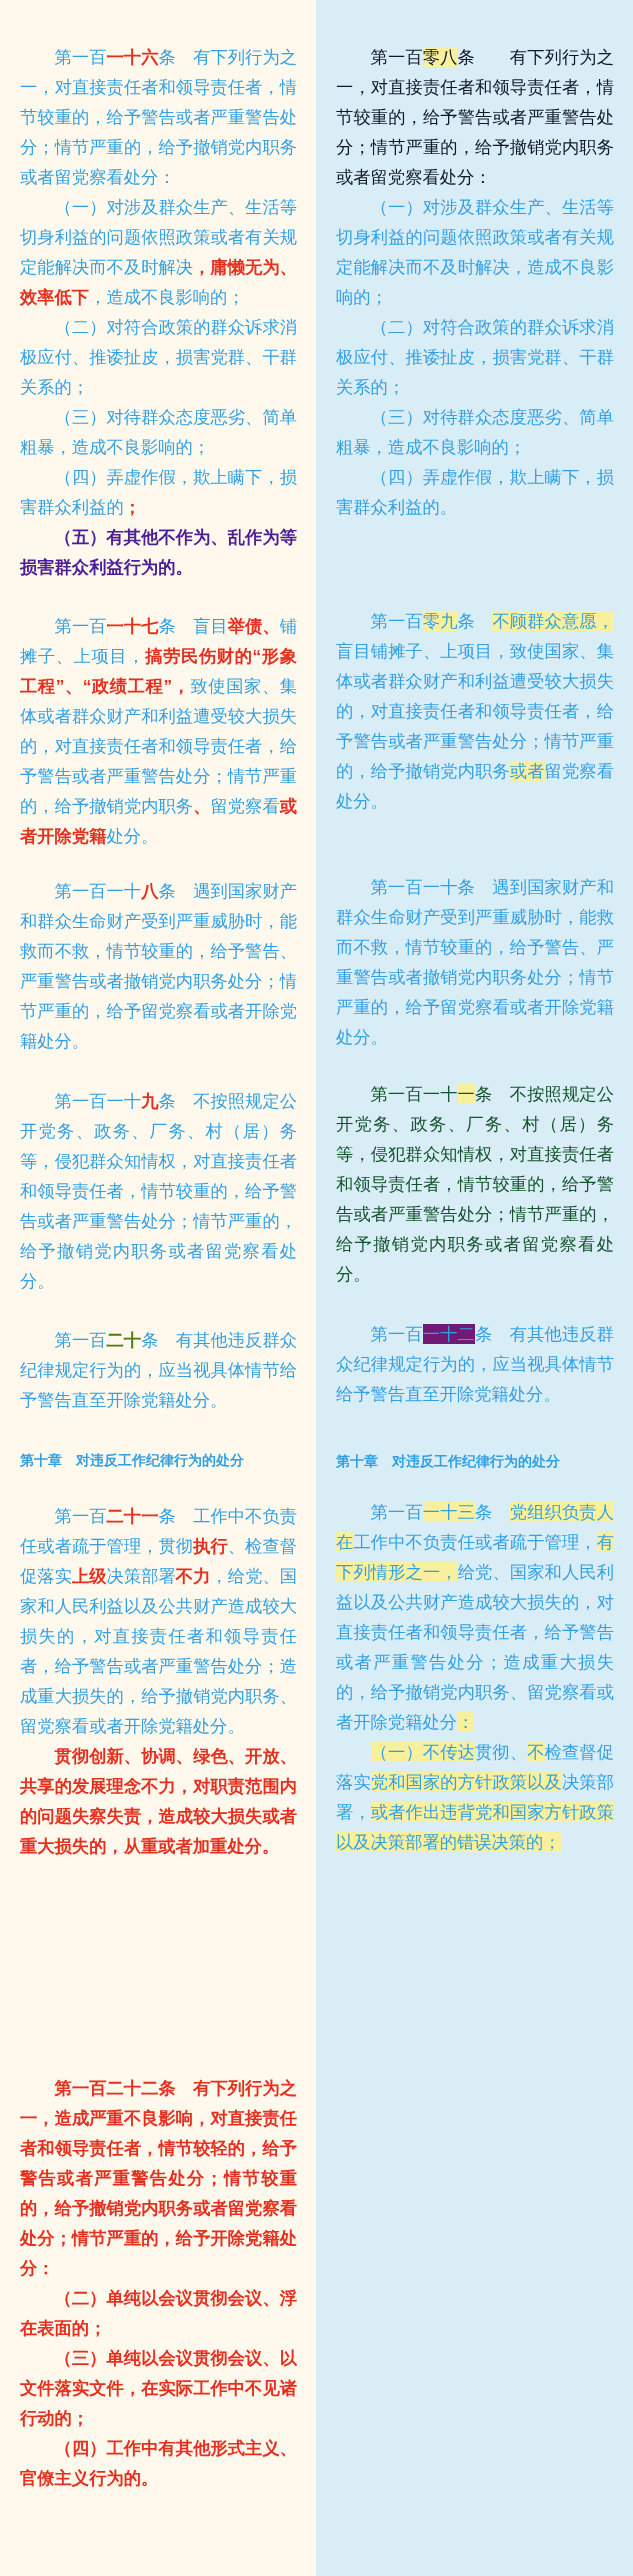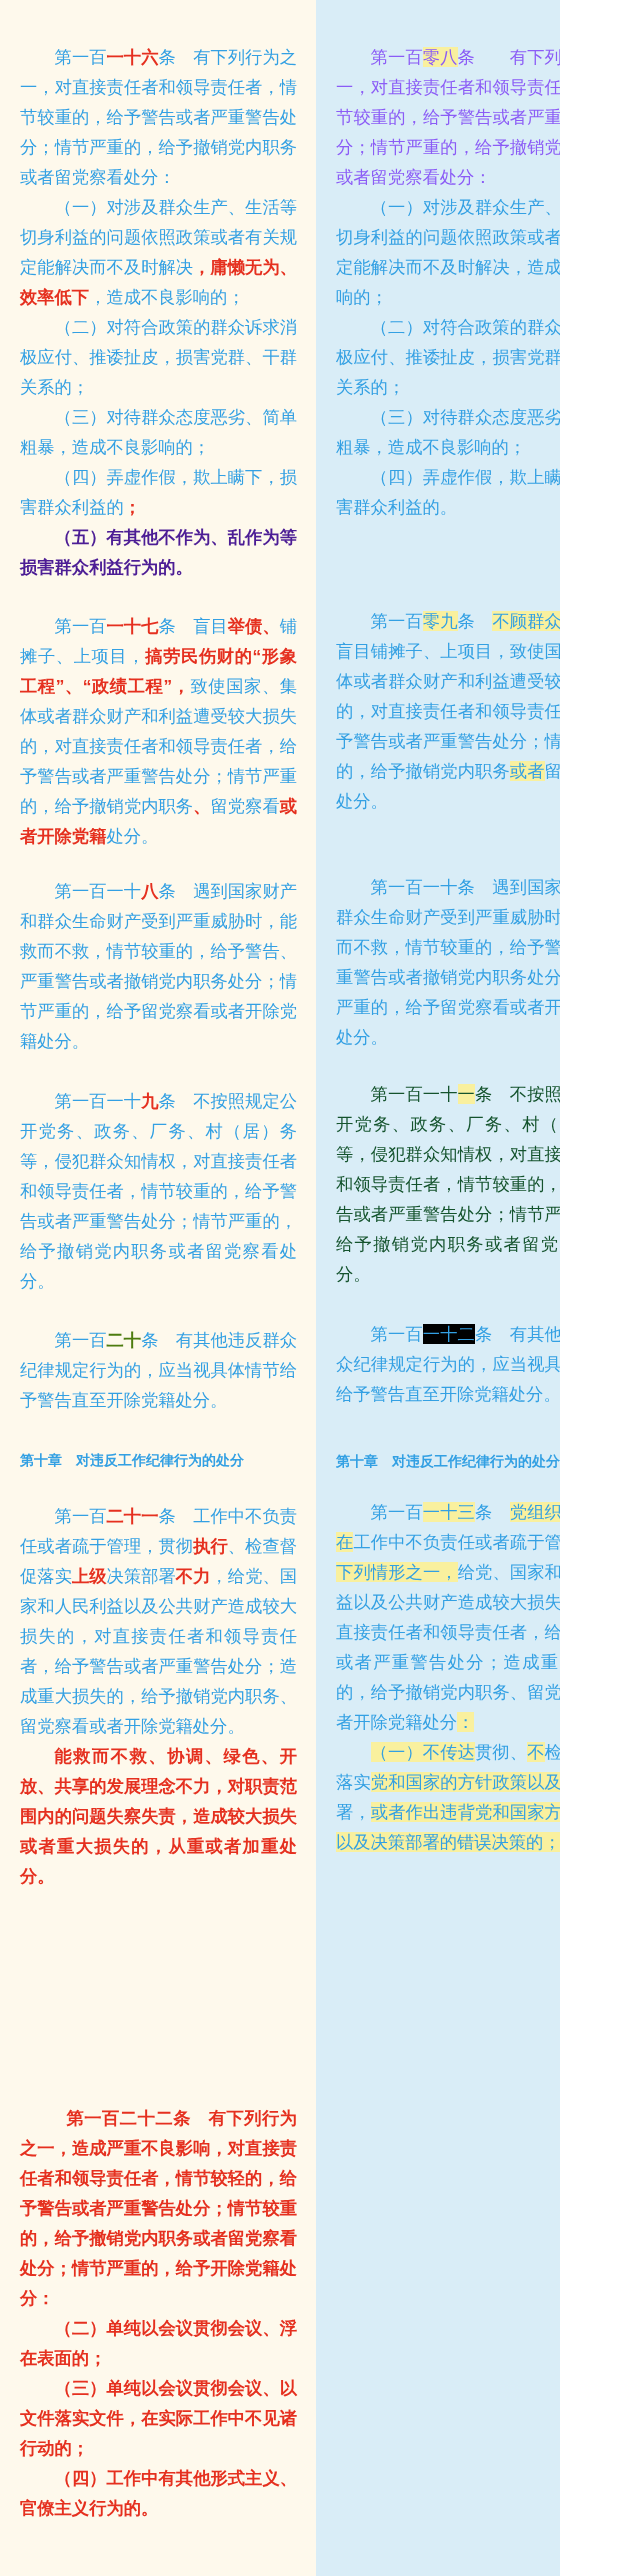--- a/index.html
+++ b/index.html
@@ -1,16 +1,16 @@
 <!DOCTYPE html>
 <html style="font-size:11.5px"><head>
 <meta charset="utf-8">
 <style>
   html,body{margin:0;padding:0;background:#ffffff;}
-  .page{position:relative;width:560px;height:2576px;overflow:hidden;
+  .page{position:relative;width:633px;height:2576px;overflow:hidden;
         font-family:"Liberation Sans",sans-serif;}
   .col{position:absolute;top:0;height:100%;box-sizing:border-box;
        padding:42px 19px 0 20px;}
   .col-left{left:0;width:316px;}
   .col-right{left:316px;width:317px;}
   .par{margin:0;font-size:17.3px;line-height:30px;text-align:justify;
        word-break:break-all;}
   .indent{text-indent:2em;}
   .chapter{margin:0;font-size:14px;line-height:35px;font-weight:bold;
            text-align:justify;}
@@ -37,41 +37,41 @@
       <div class="gap" style="height: 24.5px;"></div>
       <p class="par indent" style="color: rgb(51, 160, 227);"><span class="t-blue">第一百一十</span><span class="t-red" style="color: rgb(229, 48, 31);">八</span><span class="t-blue">条　遇到国家财产和群众生命财产受到严重威胁时，能救而不救，情节较重的，给予警告、严重警告或者撤销党内职务处分；情节严重的，给予留党察看或者开除党籍处分。</span></p>
       <div class="gap" style="height: 30px;"></div>
       <p class="par indent" style="color: rgb(51, 160, 227);"><span class="t-blue">第一百一十</span><span class="t-red" style="color: rgb(229, 48, 31);">九</span><span class="t-blue">条　不按照规定公开党务、政务、厂务、村（居）务等，侵犯群众知情权，对直接责任者和领导责任者，情节较重的，给予警告或者严重警告处分；情节严重的，给予撤销党内职务或者留党察看处分。</span></p>
       <div class="gap" style="height: 29.5px;"></div>
       <p class="par indent" style="color: rgb(51, 160, 227);"><span class="t-blue">第一百</span><span class="t-red" style="color: #4d7c0f;">二十</span><span class="t-blue">条　有其他违反群众纪律规定行为的，应当视具体情节给予警告直至开除党籍处分。</span></p>
       <div class="gap" style="height: 28px;"></div>
       <h2 class="chapter" style="color: rgb(51, 160, 227);"><span class="t-chapter">第十章　对违反工作纪律行为的处分</span></h2>
       <div class="gap" style="height: 23px;"></div>
       <p class="par indent" style="color: rgb(51, 160, 227);"><span class="t-blue">第一百</span><span class="t-red" style="color: rgb(229, 48, 31);">二十一</span><span class="t-blue">条　工作中不负责任或者疏于管理，贯彻</span><span class="t-red" style="color: rgb(229, 48, 31);">执行</span><span class="t-blue">、检查督促落实</span><span class="t-red" style="color: rgb(229, 48, 31);">上级</span><span class="t-blue">决策部署</span><span class="t-red" style="color: rgb(229, 48, 31);">不力</span><span class="t-blue">，给党、国家和人民利益以及公共财产造成较大损失的，对直接责任者和领导责任者，给予警告或者严重警告处分；造成重大损失的，给予撤销党内职务、留党察看或者开除党籍处分。</span></p>
-      <p class="par indent" style="color: rgb(51, 160, 227);"><span class="t-red" style="color: rgb(229, 48, 31);">能救而不救、协调、绿色、开放、共享的发展理念不力，对职责范围内的问题失察失责，造成较大损失或者重大损失的，从重或者加重处分。</span></p>
+      <p class="par indent" style="color: rgb(51, 160, 227);"><span class="t-red" style="color: rgb(229, 48, 31);">贯彻创新、协调、绿色、开放、共享的发展理念不力，对职责范围内的问题失察失责，造成较大损失或者重大损失的，从重或者加重处分。</span></p>
       <div class="gap" style="height: 212px;"></div>
-      <p class="par indent" style="color: rgb(51, 160, 227);"><span class="t-red" style="color: rgb(229, 48, 31); margin-left: 12px;">第一百二十二条　有下列行为之一，造成严重不良影响，对直接责任者和领导责任者，情节较轻的，给予警告或者严重警告处分；情节较重的，给予撤销党内职务或者留党察看处分；情节严重的，给予开除党籍处分：</span></p>
+      <p class="par indent" style="color: rgb(51, 160, 227);"><span class="t-red" style="color: rgb(229, 48, 31);">第一百二十二条　有下列行为之一，造成严重不良影响，对直接责任者和领导责任者，情节较轻的，给予警告或者严重警告处分；情节较重的，给予撤销党内职务或者留党察看处分；情节严重的，给予开除党籍处分：</span></p>
       <p class="par indent" style="color: rgb(51, 160, 227);"><span class="t-red" style="color: rgb(229, 48, 31);">（二）单纯以会议贯彻会议、浮在表面的；</span></p>
       <p class="par indent" style="color: rgb(51, 160, 227);"><span class="t-red" style="color: rgb(229, 48, 31);">（三）单纯以会议贯彻会议、以文件落实文件，在实际工作中不见诸行动的；</span></p>
       <p class="par indent" style="color: rgb(51, 160, 227);"><span class="t-red" style="color: rgb(229, 48, 31);">（四）工作中有其他形式主义、官僚主义行为的。</span></p>
     </div>
   <div class="col col-right" style="background: rgb(217, 237, 247);">
-      <p class="par indent" style="color: #8b5cf6;"><span class="t-blue">第一百</span><span class="t-hl" style="background: rgb(249, 240, 158);">零八</span><span class="t-blue">条　　有下列行为之一，对直接责任者和领导责任者，情节较重的，给予警告或者严重警告处分；情节严重的，给予撤销党内职务或者留党察看处分：</span></p>
+      <p class="par indent" style="color: #0f172a;"><span class="t-blue">第一百</span><span class="t-hl" style="background: rgb(249, 240, 158);">零八</span><span class="t-blue">条　　有下列行为之一，对直接责任者和领导责任者，情节较重的，给予警告或者严重警告处分；情节严重的，给予撤销党内职务或者留党察看处分：</span></p>
       <p class="par indent" style="color: rgb(51, 160, 227);"><span class="t-blue">（一）对涉及群众生产、生活等切身利益的问题依照政策或者有关规定能解决而不及时解决，造成不良影响的；</span></p>
       <p class="par indent" style="color: rgb(51, 160, 227);"><span class="t-blue">（二）对符合政策的群众诉求消极应付、推诿扯皮，损害党群、干群关系的；</span></p>
       <p class="par indent" style="color: rgb(51, 160, 227);"><span class="t-blue">（三）对待群众态度恶劣、简单粗暴，造成不良影响的；</span></p>
       <p class="par indent" style="color: rgb(51, 160, 227);"><span class="t-blue">（四）弄虚作假，欺上瞒下，损害群众利益的。</span></p>
       <div class="gap" style="height: 84px;"></div>
       <p class="par indent" style="color: rgb(51, 160, 227);"><span class="t-blue">第一百</span><span class="t-hl" style="background: rgb(249, 240, 158);">零九</span><span class="t-blue">条　</span><span class="t-hl" style="background: rgb(249, 240, 158);">不顾群众意愿，</span><span class="t-blue">盲目铺摊子、上项目，致使国家、集体或者群众财产和利益遭受较大损失的，对直接责任者和领导责任者，给予警告或者严重警告处分；情节严重的，给予撤销党内职务</span><span class="t-hl" style="background: rgb(249, 240, 158);">或者</span><span class="t-blue">留党察看处分。</span></p>
       <div class="gap" style="height: 56px;"></div>
       <p class="par indent" style="color: rgb(51, 160, 227);"><span class="t-blue">第一百一十条　遇到国家财产和群众生命财产受到严重威胁时，能救而不救，情节较重的，给予警告、严重警告或者撤销党内职务处分；情节严重的，给予留党察看或者开除党籍处分。</span></p>
       <div class="gap" style="height: 27px;"></div>
       <p class="par indent" style="color: #14532d;"><span class="t-blue">第一百一十</span><span class="t-hl" style="background: rgb(249, 240, 158);">一</span><span class="t-blue">条　不按照规定公开党务、政务、厂务、村（居）务等，侵犯群众知情权，对直接责任者和领导责任者，情节较重的，给予警告或者严重警告处分；情节严重的，给予撤销党内职务或者留党察看处分。</span></p>
       <div class="gap" style="height: 29.5px;"></div>
-      <p class="par indent" style="color: rgb(51, 160, 227);"><span class="t-blue">第一百</span><span class="t-hl" style="background: #000000;">一十二</span><span class="t-blue">条　有其他违反群众纪律规定行为的，应当视具体情节给予警告直至开除党籍处分。</span></p>
+      <p class="par indent" style="color: rgb(51, 160, 227);"><span class="t-blue">第一百</span><span class="t-hl" style="background: #701a75;">一十二</span><span class="t-blue">条　有其他违反群众纪律规定行为的，应当视具体情节给予警告直至开除党籍处分。</span></p>
       <div class="gap" style="height: 35px;"></div>
       <h2 class="chapter" style="color: rgb(51, 160, 227);"><span class="t-chapter">第十章　对违反工作纪律行为的处分</span></h2>
       <div class="gap" style="height: 18px;"></div>
       <p class="par indent" style="color: rgb(51, 160, 227);"><span class="t-blue">第一百</span><span class="t-hl" style="background: rgb(249, 240, 158);">一十三</span><span class="t-blue">条　</span><span class="t-hl" style="background: rgb(249, 240, 158);">党组织负责人在</span><span class="t-blue">工作中不负责任或者疏于管理，</span><span class="t-hl" style="background: rgb(249, 240, 158);">有下列情形之一，</span><span class="t-blue">给党、国家和人民利益以及公共财产造成较大损失的，对直接责任者和领导责任者，给予警告或者严重警告处分；造成重大损失的，给予撤销党内职务、留党察看或者开除党籍处分</span><span class="t-hl" style="background: rgb(249, 240, 158);">：</span></p>
       <p class="par indent" style="color: rgb(51, 160, 227);"><span class="t-hl" style="background: rgb(249, 240, 158);">（一）不传达</span><span class="t-blue">贯彻、</span><span class="t-hl" style="background: rgb(249, 240, 158);">不</span><span class="t-blue">检查督促落实</span><span class="t-hl" style="background: rgb(249, 240, 158);">党和国家的方针政策以及</span><span class="t-blue">决策部署，</span><span class="t-hl" style="background: rgb(249, 240, 158);">或者作出违背党和国家方针政策以及决策部署的错误决策的；</span></p>
     </div>
 </div>
 
 
 </body></html>

